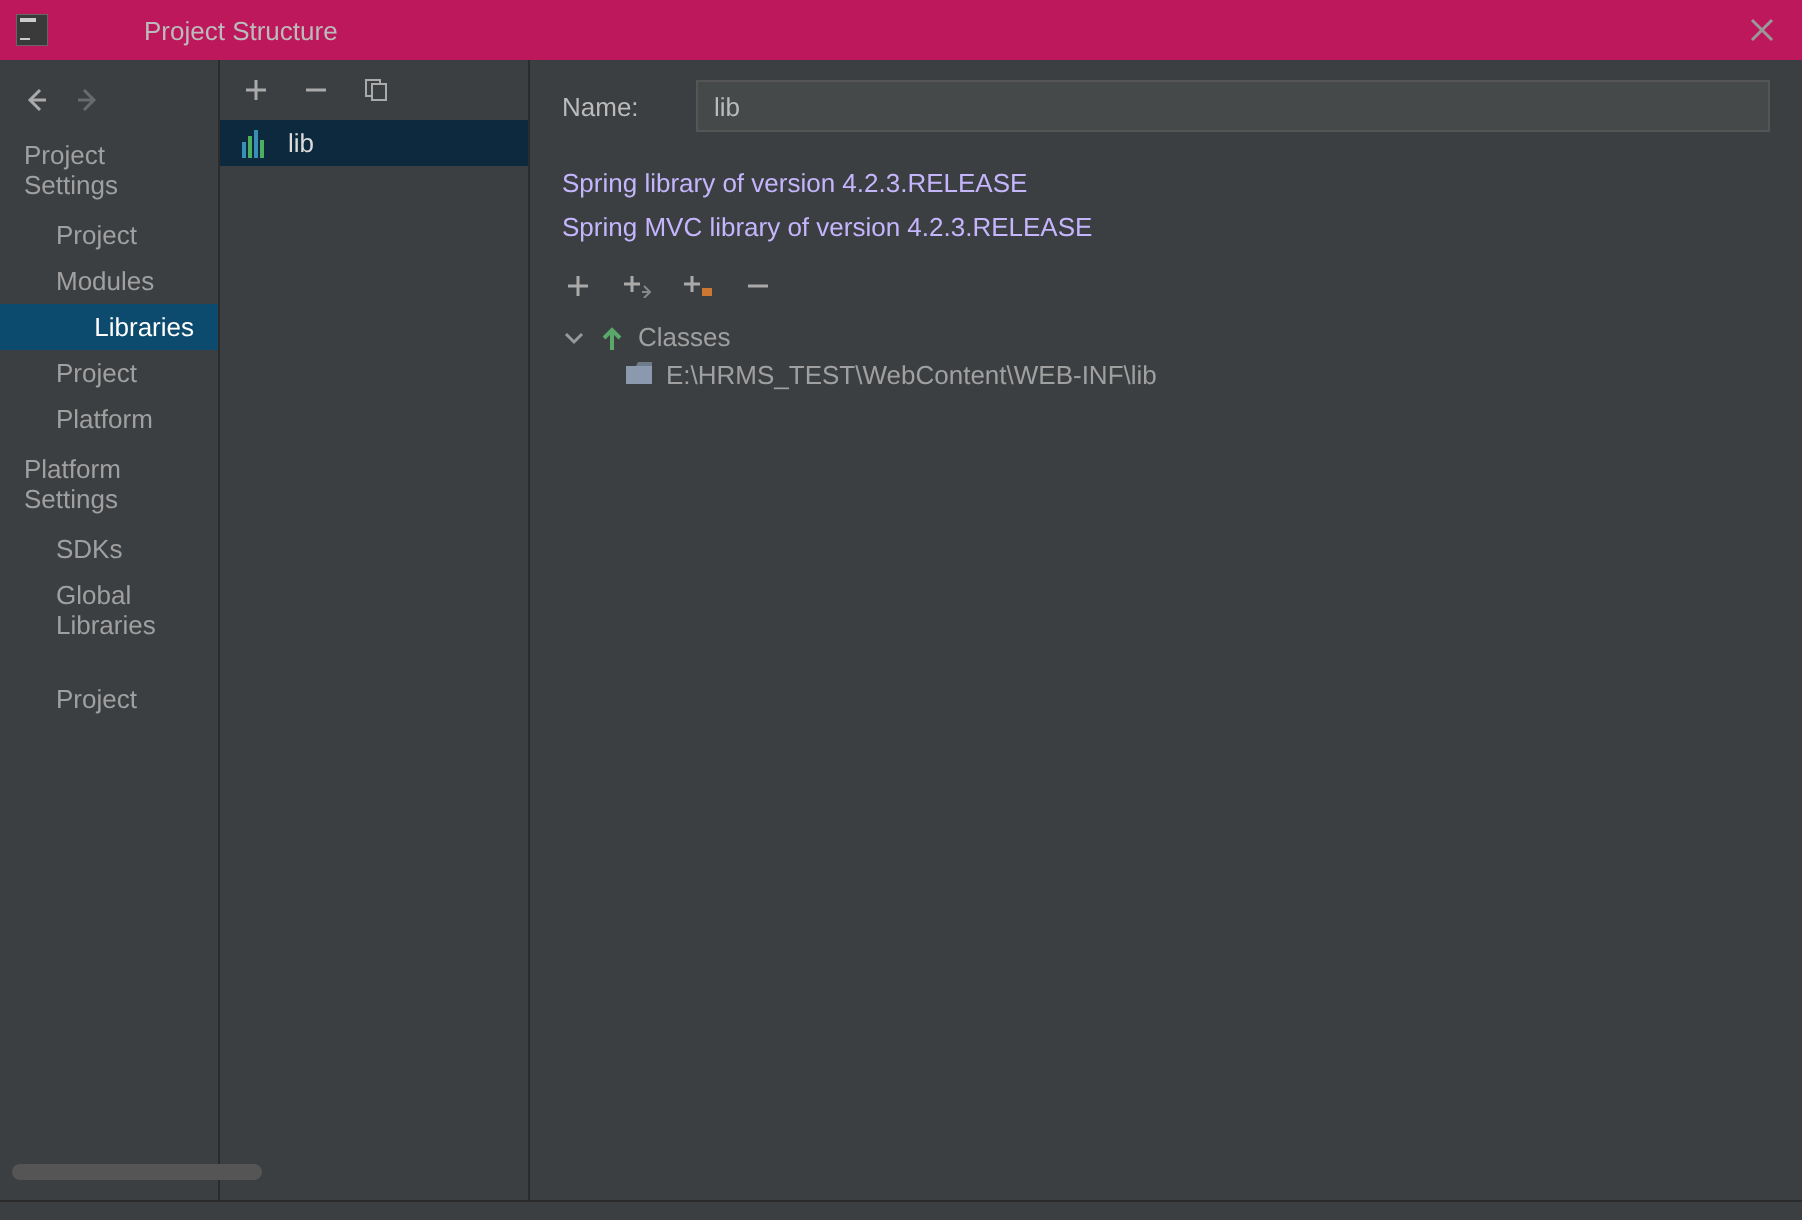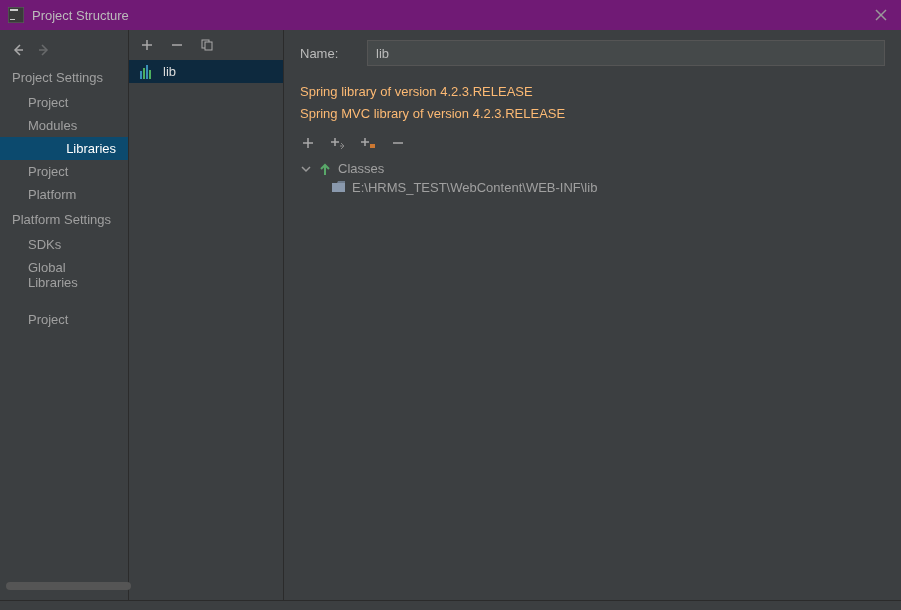--- a/index.html
+++ b/index.html
@@ -1,40 +1,40 @@
 <!DOCTYPE html>
 <html><head>
   <meta charset="utf-8">
   <style>
     * { margin: 0; padding: 0; box-sizing: border-box; font-family: "Segoe UI", Arial, sans-serif; }
     body { width: 901px; height: 610px; background: #3c3f41; color: #bbbbbb; font-size: 13px; overflow: hidden; }
     .dialog { width: 100%; height: 100%; display: flex; flex-direction: column; background: #3c3f41; }
-    .titlebar { height: 30px; display: flex; align-items: center; padding: 0 8px; background: #701a75; color: #bbbbbb; }
+    .titlebar { height: 30px; display: flex; align-items: center; padding: 0 8px; background: #be185d; color: #bbbbbb; gap: 40px; }
     .titlebar .icon { width: 16px; height: 16px; margin-right: 8px; display: flex; align-items: center; justify-content: center; }
     .titlebar .title { flex: 1; font-size: 13px; }
     .titlebar .close { width: 24px; height: 24px; display: flex; align-items: center; justify-content: center; cursor: pointer; color: #999; font-size: 14px; }
     .content { flex: 1; display: flex; min-height: 0; }
-    .sidebar { width: 129px; background: #3c3f41; border-right: 1px solid #2b2b2b; display: flex; flex-direction: column; padding-top: 6px; }
+    .sidebar { width: 110px; background: #3c3f41; border-right: 1px solid #2b2b2b; display: flex; flex-direction: column; padding-top: 6px; }
     .nav-row { height: 28px; display: flex; align-items: center; padding: 0 8px; gap: 6px; }
     .nav-btn { width: 20px; height: 20px; display: flex; align-items: center; justify-content: center; cursor: pointer; }
     .nav-btn.disabled { opacity: 0.4; cursor: default; }
     .section-header { padding: 6px 12px; color: #a0a0a0; font-size: 13px; }
     .nav-item { padding: 4px 12px 4px 28px; cursor: pointer; color: #a0a0a0; }
     .nav-item.selected { background: #0c4a6e; color: #ffffff; text-align: right; }
     .middle { width: 155px; background: #3c3f41; border-right: 1px solid #2b2b2b; display: flex; flex-direction: column; }
     .toolbar { height: 30px; display: flex; align-items: center; padding: 0 10px; gap: 14px; }
     .tb-btn { cursor: pointer; display: flex; align-items: center; justify-content: center; width: 16px; height: 16px; }
     .list { flex: 1; }
     .list-item { display: flex; align-items: center; padding: 4px 10px; gap: 8px; cursor: pointer; }
     .list-item.selected { background: #0d293e; color: #dcdcdc; }
     .details { flex: 1; background: #3c3f41; display: flex; flex-direction: column; padding: 10px 16px; }
     .field-row { display: flex; align-items: center; gap: 12px; margin-bottom: 16px; }
     .field-label { color: #bbbbbb; width: 55px; }
     .field-input { flex: 1; background: #45494a; border: 1px solid #555; color: #bbbbbb; padding: 4px 8px; font-size: 13px; height: 26px; }
-    .info-line { color: #fdba74; margin-bottom: 2px; line-height: 1.5; }
+    .info-line { color: #c4b5fd; margin-bottom: 2px; line-height: 1.5; }
     .sub-toolbar { display: flex; gap: 14px; margin: 10px 0 8px 0; align-items: center; }
     .tree { color: #a0a0a0; }
     .tree-row { display: flex; align-items: center; gap: 6px; padding: 2px 0; cursor: pointer; }
     .tree-chevron { width: 12px; height: 12px; display: flex; align-items: center; justify-content: center; color: #999; }
     .tree-icon { width: 14px; height: 14px; display: flex; align-items: center; justify-content: center; }
     .tree-child { margin-left: 32px; display: flex; align-items: flex-start; gap: 6px; padding: 2px 0; }
     .scrollbar { position: absolute; bottom: 10px; left: 6px; width: 125px; height: 8px; background: #555; border-radius: 4px; }
     .sidebar { position: relative; }
     .footer { height: 10px; border-top: 1px solid #2b2b2b; }
     svg { display: block; }

